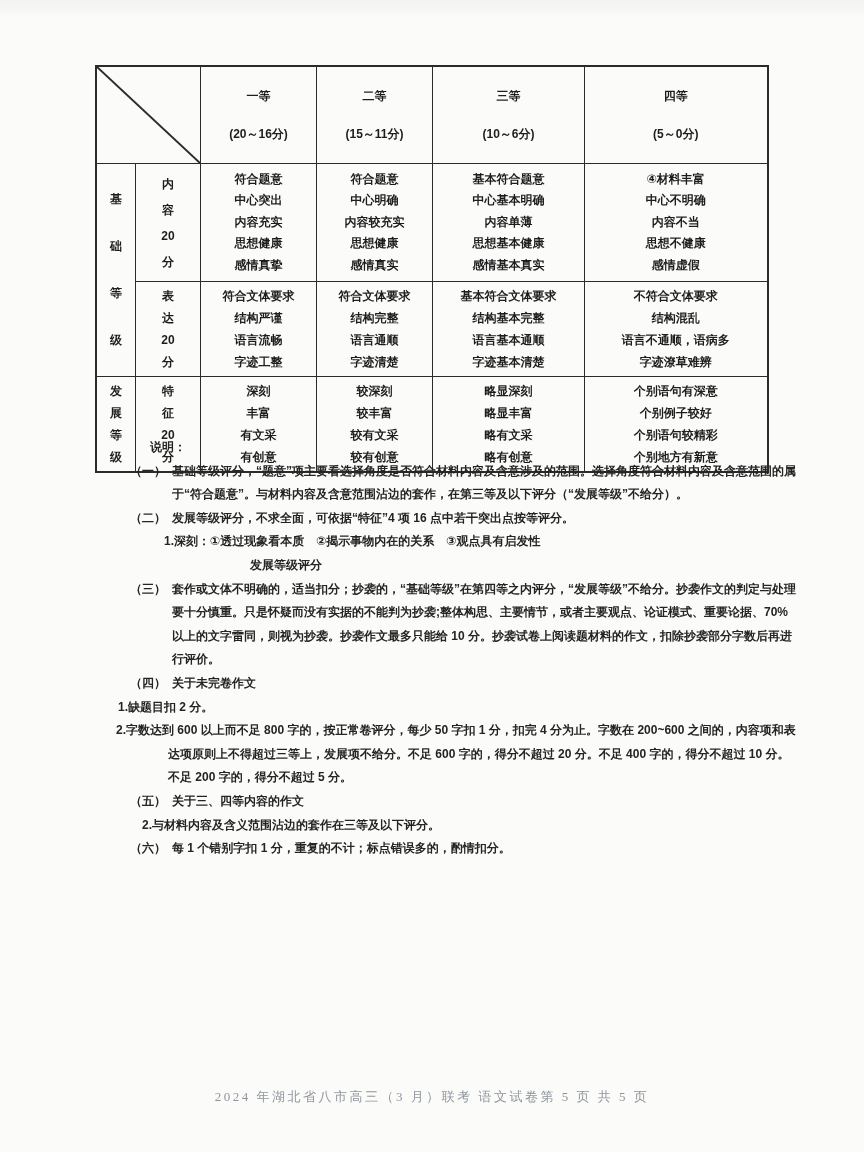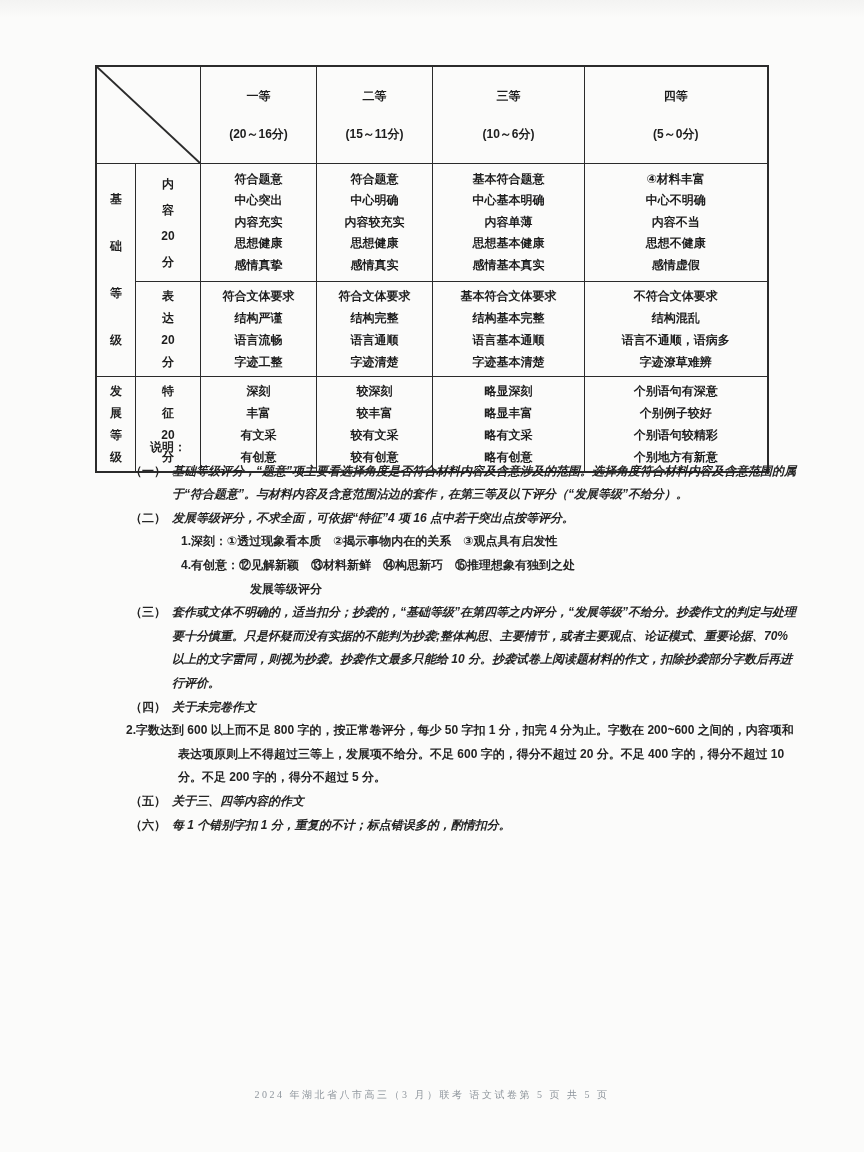--- a/index.html
+++ b/index.html
@@ -39,34 +39,34 @@
   th.diag svg{position:absolute;inset:0;width:100%;height:100%;display:block;}
 
   
   .notes{
     position:absolute;left:112px;top:436px;width:684px;
     font-size:12px;line-height:23.6px;font-weight:600;color:#242424;
   }
   .notes-heading{margin-left:38px;}
   .note{display:flex;align-items:flex-start;}
   .nlabel{flex:0 0 42px;margin-left:18px;white-space:nowrap;}
-  .ntext{flex:1;font-style:italic;}
-  .detail{margin-left:69px;}
+  .ntext{flex:1;}
+  .detail{margin-left:52px;}
   .detail.last{margin-left:138px;}
   .point-flush{margin-left:6px;}
-  .point-hang{margin-left:14px;padding-left:52px;text-indent:-52px;}
+  .point-hang{margin-left:4px;padding-left:52px;text-indent:-52px;}
   .point-five-1{margin-left:24px;padding-left:28px;text-indent:-28px;}
   .point-five-2{margin-left:30px;}
 
   
   .footer{
     position:absolute;left:0;right:0;top:1088px;
     text-align:center;
     font-family:"Liberation Serif","DejaVu Serif",serif;
-    font-size:10px;letter-spacing:2.5px;color:#8f969d;font-weight:500;
+    font-size:13px;letter-spacing:2.5px;color:#8f969d;font-weight:500;
   }
 </style>
 </head>
 <body>
 
 <div class="page">
 
   <table class="rubric">
     <colgroup>
       <col style="width:34px">
@@ -189,38 +189,39 @@
     <div class="note">
       <span class="nlabel">（一）</span>
       <div class="ntext">基础等级评分，“题意”项主要看选择角度是否符合材料内容及含意涉及的范围。选择角度符合材料内容及含意范围的属于“符合题意”。与材料内容及含意范围沾边的套作，在第三等及以下评分（“发展等级”不给分）。</div>
     </div>
 
     <div class="note">
       <span class="nlabel">（二）</span>
       <div class="ntext">发展等级评分，不求全面，可依据“特征”4 项 16 点中若干突出点按等评分。</div>
     </div>
     <div class="detail">1.深刻：①透过现象看本质　②揭示事物内在的关系　③观点具有启发性</div>
-    <div class="detail">4.有创意：⑫见解新颖　⑬材料新鲜　⑭构思新巧　⑮推理想象有独到之处</div>
     <div class="detail last">发展等级评分</div>
 
     <div class="note">
       <span class="nlabel">（三）</span>
       <div class="ntext">套作或文体不明确的，适当扣分；抄袭的，“基础等级”在第四等之内评分，“发展等级”不给分。抄袭作文的判定与处理要十分慎重。只是怀疑而没有实据的不能判为抄袭;整体构思、主要情节，或者主要观点、论证模式、重要论据、70%以上的文字雷同，则视为抄袭。抄袭作文最多只能给 10 分。抄袭试卷上阅读题材料的作文，扣除抄袭部分字数后再进行评价。</div>
     </div>
 
     <div class="note">
       <span class="nlabel">（四）</span>
       <div class="ntext">关于未完卷作文</div>
     </div>
+    <div class="point-flush">1.缺题目扣 2 分。</div>
     <div class="point-hang">2.字数达到 600 以上而不足 800 字的，按正常卷评分，每少 50 字扣 1 分，扣完 4 分为止。字数在 200~600 之间的，内容项和表达项原则上不得超过三等上，发展项不给分。不足 600 字的，得分不超过 20 分。不足 400 字的，得分不超过 10 分。不足 200 字的，得分不超过 5 分。</div>
 
     <div class="note">
       <span class="nlabel">（五）</span>
       <div class="ntext">关于三、四等内容的作文</div>
     </div>
+    <div class="point-five-2">2.与材料内容及含义范围沾边的套作在三等及以下评分。</div>
 
     <div class="note">
       <span class="nlabel">（六）</span>
       <div class="ntext">每 1 个错别字扣 1 分，重复的不计；标点错误多的，酌情扣分。</div>
     </div>
   </div>
 
   <div class="footer">2024 年湖北省八市高三（3 月）联考  语文试卷第 5 页 共 5 页</div>
 
 </div>

